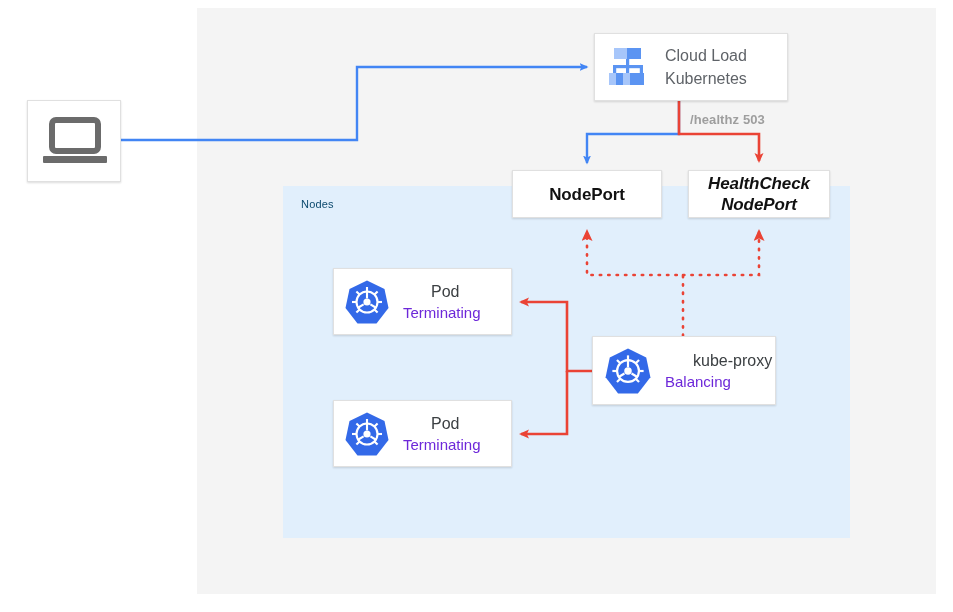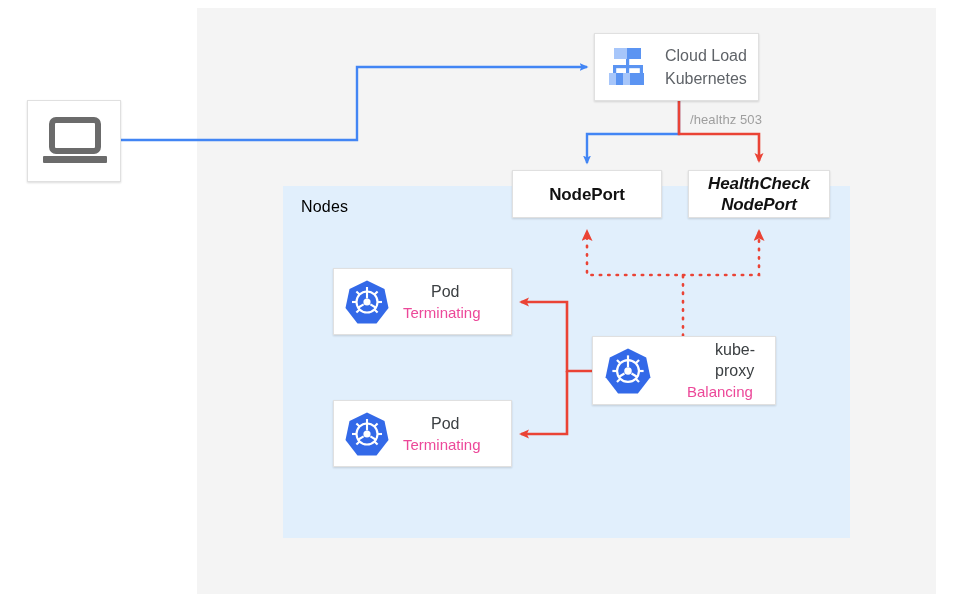--- a/index.html
+++ b/index.html
@@ -29,41 +29,41 @@
     left: 283px;
     top: 186px;
     width: 567px;
     height: 352px;
     background: #e1effc;
   }
   .nodes-label {
     position: absolute;
     left: 301px;
     top: 198px;
-    font-size: 16px;
-    color: #000000;
+    font-size: 11px;
+    color: #0c4a6e;
     letter-spacing: 0.2px;
   }
   .card {
     position: absolute;
     background: #ffffff;
     border: 1px solid #e0e0e0;
     box-sizing: border-box;
     box-shadow: 0 1px 2px rgba(0,0,0,0.14);
   }
   .card-client {
     left: 27px;
     top: 100px;
     width: 94px;
     height: 82px;
   }
   .card-clb {
     left: 594px;
     top: 33px;
-    width: 165px;
+    width: 194px;
     height: 68px;
     display: flex;
     align-items: center;
     padding-left: 10px;
   }
   .card-nodeport {
     left: 512px;
     top: 170px;
     width: 150px;
     height: 48px;
@@ -100,21 +100,20 @@
     padding-left: 9px;
   }
   .card-kubeproxy {
     left: 592px;
     top: 336px;
     width: 184px;
     height: 69px;
     display: flex;
     align-items: center;
     padding-left: 10px;
-    gap: 22px;
   }
   .card-title-bold {
     font-size: 17px;
     font-weight: bold;
     color: #111111;
     text-align: center;
     line-height: 21px;
     letter-spacing: -0.1px;
   }
   .icon-slot {
@@ -130,34 +129,34 @@
     justify-content: center;
   }
   .label-main {
     font-size: 16px;
     color: #3c4043;
     line-height: 21px;
     margin-left: 28px;
   }
   .label-sub {
     font-size: 15px;
-    color: #ec4899;
+    color: #6d28d9;
     line-height: 21px;
   }
   .label-clb {
     font-size: 16px;
     color: #5f6368;
     line-height: 23px;
   }
   .healthz-label {
     position: absolute;
     left: 690px;
     top: 112px;
     font-size: 13px;
-    font-weight: normal;
+    font-weight: bold;
     color: #9e9e9e;
     letter-spacing: 0.1px;
   }
   svg.wires {
     position: absolute;
     left: 0;
     top: 0;
     width: 953px;
     height: 612px;
     pointer-events: none;

